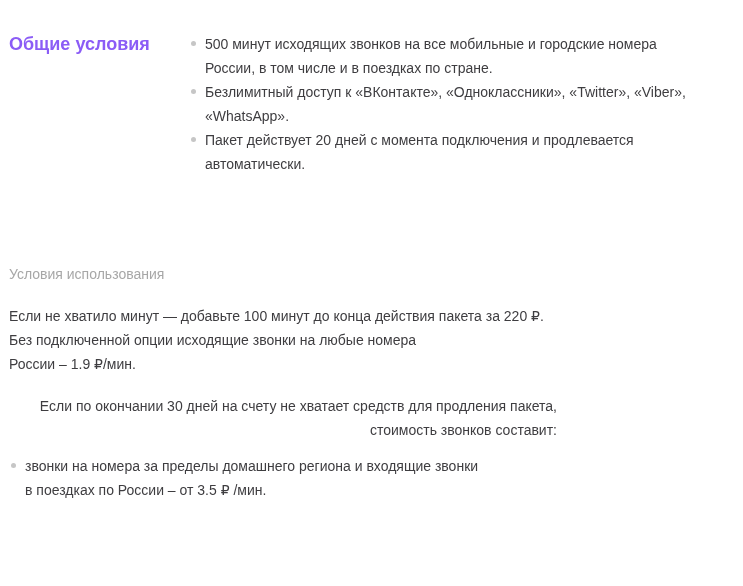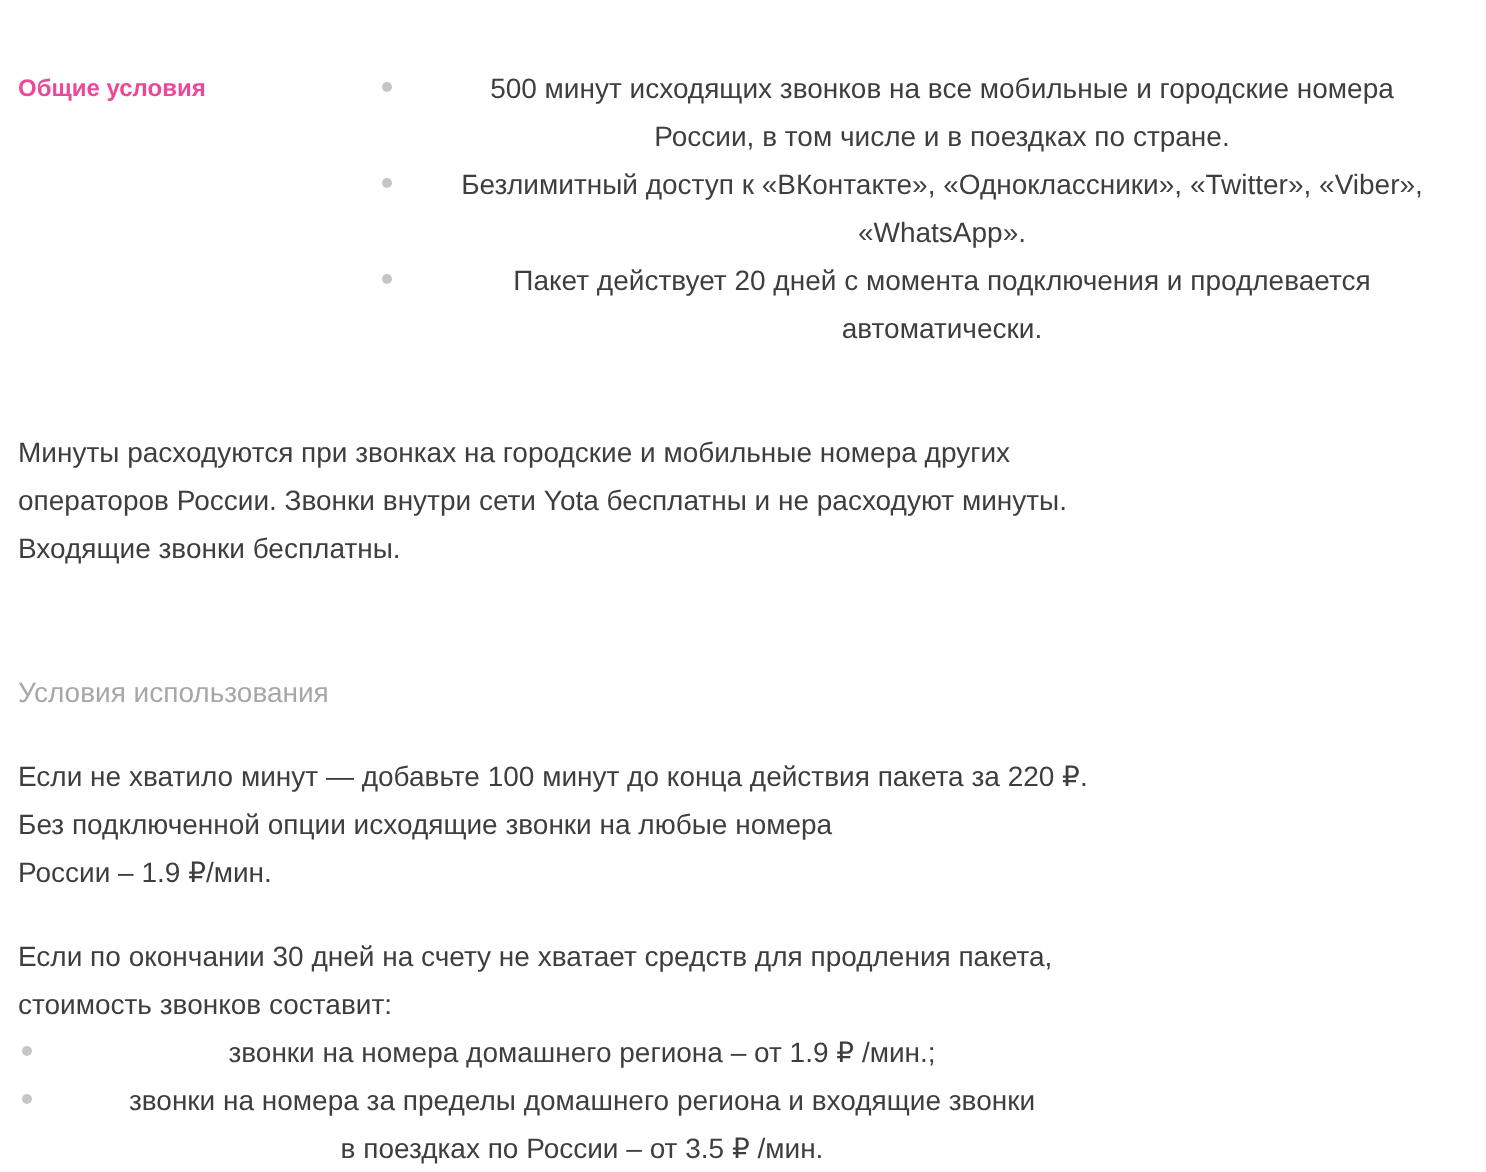--- a/index.html
+++ b/index.html
@@ -24,34 +24,33 @@
     display: flex;
     align-items: flex-start;
   }
   .row + .row {
     margin-top: 38px;
   }
   .row-title {
     flex: 0 0 180px;
     width: 180px;
     margin: 0;
-    font-size: 12px;
+    font-size: 18px;
     font-weight: bold;
-    color: #ec4899;
+    color: #8b5cf6;
     line-height: 24px;
   }
   .row-content {
     width: 548px;
     flex: 0 0 548px;
   }
   .bullet-list {
     list-style: none;
     margin: 0;
     padding: 0;
-    text-align: center;
   }
   .bullet-list li {
     position: relative;
     padding-left: 16px;
   }
   .bullet-list li::before {
     content: "";
     position: absolute;
     left: 2px;
     top: 9px;
@@ -68,21 +67,22 @@
   }
   .para.intro {
     margin-bottom: 24px;
   }
   .para.muted {
     color: #a7a7a7;
     margin-bottom: 18px;
     margin-top: 48px;
   }
   .para.last {
-    margin-bottom: 0;
+    margin-bottom: 12px;
+    text-align: right;
   }
 </style>
 </head>
 <body>
 
 <div class="page">
 
   <section class="row">
     <h3 class="row-title">Общие условия</h3>
     <div class="row-content">
@@ -98,33 +98,27 @@
         <li>
           <span class="pre">Пакет действует 20 дней с момента подключения и продлевается
 автоматически.</span>
         </li>
       </ul>
     </div>
   </section>
 
   <section class="row">
     <div class="row-content">
-      <p class="para intro pre">Минуты расходуются при звонках на городские и мобильные номера других
-операторов России. Звонки внутри сети Yota бесплатны и не расходуют минуты.
-Входящие звонки бесплатны.</p>
       <p class="para muted pre">Условия использования</p>
       <p class="para pre">Если не хватило минут — добавьте 100 минут до конца действия пакета за 220 ₽.
 Без подключенной опции исходящие звонки на любые номера
 России – 1.9 ₽/мин.</p>
       <p class="para last pre">Если по окончании 30 дней на счету не хватает средств для продления пакета,
 стоимость звонков составит:</p>
       <ul class="bullet-list">
-        <li>
-          <span class="pre">звонки на номера домашнего региона – от 1.9 ₽ /мин.;</span>
-        </li>
         <li>
           <span class="pre">звонки на номера за пределы домашнего региона и входящие звонки
 в поездках по России – от 3.5 ₽ /мин.</span>
         </li>
       </ul>
     </div>
   </section>
 
 </div>
 

